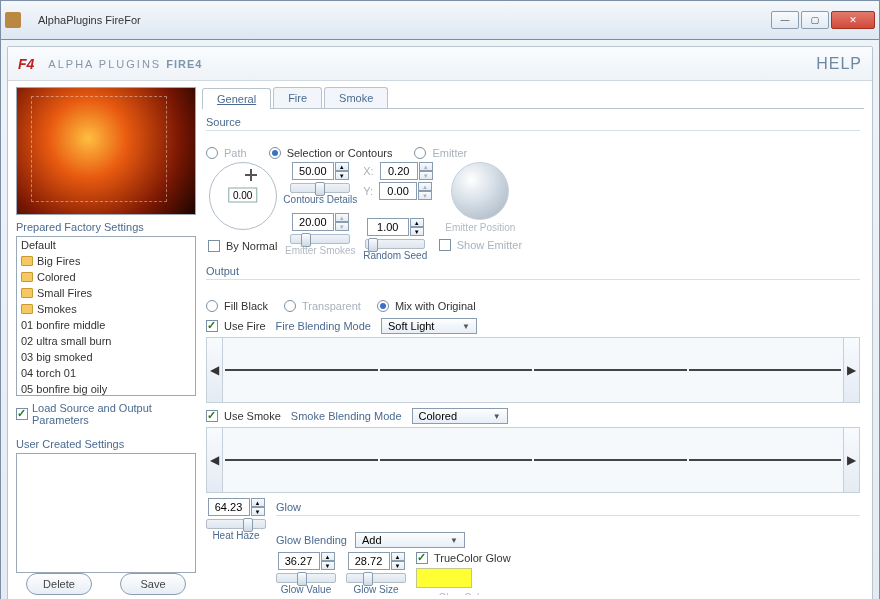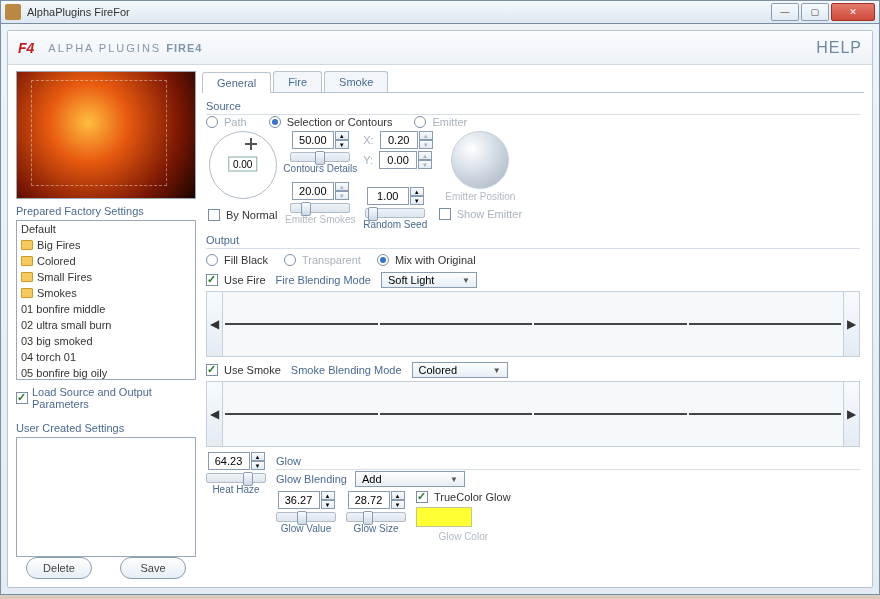--- a/index.html
+++ b/index.html
@@ -1,19 +1,19 @@
 <!DOCTYPE html>
 <html><head>
 <meta charset="utf-8">
 <style>
 * { box-sizing: border-box; margin: 0; padding: 0; font-family: "Segoe UI", Tahoma, sans-serif; font-size: 11px; }
 body { background: #d8ccc0; width: 880px; height: 599px; overflow: hidden; }
 
 
-.titlebar { height: 24px; background: linear-gradient(#f5f8fb,#dde7f2); border: 1px solid #7a8fa3; display:flex; align-items:center; padding:0 4px; }
+.titlebar { height: 40px; background: linear-gradient(#f5f8fb,#dde7f2); border: 1px solid #7a8fa3; display:flex; align-items:center; padding:0 4px;gap:11px; }
 .titlebar .appicon { width:16px; height:16px; background:#b84; margin-right:6px; border-radius:2px; }
 .titlebar .title { flex:1; color:#333; }
 .winbtns { display:flex; gap:2px; }
 .winbtn { width:28px; height:18px; border:1px solid #8a9db0; border-radius:2px; display:flex; align-items:center; justify-content:center; font-size:9px; color:#444; background:linear-gradient(#f8fbfe,#e1eaf3); }
 .winbtn.close { background:linear-gradient(#e27a6e,#d14a3a); color:#fff; border-color:#a03020; width:44px; }
 
 
 .chrome { border:1px solid #7a8fa3; border-top:none; height:571px; padding:6px; background:linear-gradient(#eef3f8,#e4ebf3); }
 .inner { background:#fff; border:1px solid #b8c4d0; height:100%; border-radius:2px; display:flex; flex-direction:column; }
 
@@ -53,25 +53,25 @@
  repeating-radial-gradient(circle at 70% 70%,rgba(255,120,20,.2) 0 5px,transparent 5px 14px);mix-blend-mode:screen;}
 .hslider{width:300px;height:14px;border:1px solid #b8c4d0;border-radius:7px;margin-top:14px;background:linear-gradient(#f3f7fb,#e3eaf2);}
 .center-btns{display:flex;align-items:center;gap:10px;margin-top:12px;width:100%;padding:0 4px;}
 .zlabel{color:#444;}
 .zoombtn{width:20px;height:20px;border:1px solid #9aa8b8;border-radius:10px;display:flex;align-items:center;justify-content:center;background:linear-gradient(#fdfefe,#e7eef6);cursor:pointer;}
 
 
 .right{flex:1;display:flex;flex-direction:column;min-width:0;}
 .tabs{display:flex;border-bottom:1px solid #b8c4d0;}
 .tab{padding:4px 14px;border:1px solid #b8c4d0;border-bottom:none;margin-right:2px;border-radius:3px 3px 0 0;background:#f2f6fa;color:#4a6a90;cursor:pointer;}
-.tab.active{background:#fff;position:relative;top:1px;}
+.tab.active{background:#fff;position:relative;top:1px;text-decoration:underline;}
 .panel{flex:1;padding:4px 4px 0 4px;overflow:hidden;}
 
 .group-label{color:#4a6a90;margin:3px 0 2px 0;}
-.group{border-top:1px solid #d6dee8;padding-top:1px;}
+.group{border-top:1px solid #d6dee8;padding-top:16px;}
 .row{display:flex;align-items:center;gap:6px;}
 .radio,.check{width:12px;height:12px;border:1px solid #7a8fa3;background:#fff;display:inline-block;flex-shrink:0;}
 .radio{border-radius:50%;position:relative;}
 .radio.on::after{content:"";position:absolute;inset:2px;border-radius:50%;background:#3a72c8;}
 .check{position:relative;}
 .check.on::after{content:"✓";position:absolute;left:0;top:-2px;color:#2a7a2a;font-size:11px;font-weight:bold;}
 .disabled{color:#a8b2bc;}
 .lbl{color:#333;}
 
 .source-body{display:flex;gap:6px;margin-top:2px;align-items:flex-start;}

